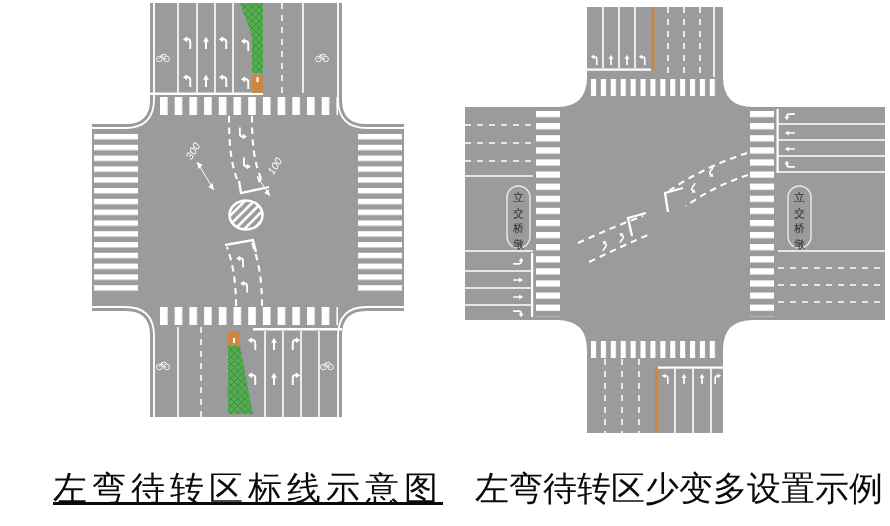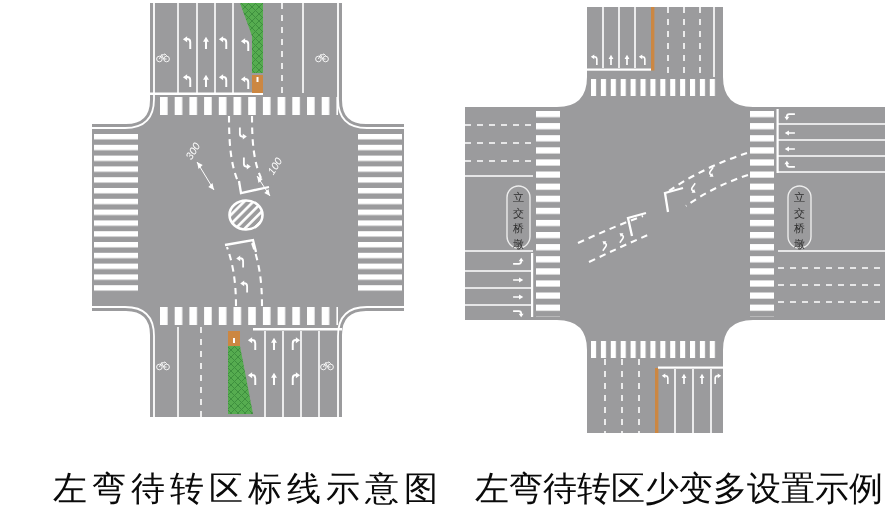--- a/index.html
+++ b/index.html
@@ -18,21 +18,21 @@
   .dimline{stroke:var(--marking,#fff);stroke-width:1;fill:none;}
   .dimtxt{fill:var(--marking,#fff);font-size:10.5px;font-style:italic;}
   .gfill{fill:var(--median_green,#56ac50);}
   .gline{stroke:var(--median_green_dark,#3e8f3e);stroke-width:1;}
   .orange{fill:var(--median_orange,#cc8742);}
   .pier{stroke:#ececec;stroke-width:1.4;fill:none;}
   .piertxt{fill:var(--pier_text,#2b2b2b);font-size:11px;text-anchor:middle;}
   .circ{stroke:var(--marking,#fff);stroke-width:2.6;}
   .caption{position:absolute;top:466px;text-align:center;font-size:34px;
            color:var(--caption,#0a0a0a);white-space:nowrap;}
-  .caption-l{left:40px;width:416px;letter-spacing:5px;}
+  .caption-l{left:40px;width:416px;letter-spacing:5px;text-decoration:underline;}
   .caption-r{left:464px;width:430px;letter-spacing:0px;}
 </style>
 </head>
 <body>
 
 <svg style="left:40px;top:0;" width="416" height="420" viewBox="40 0 416 420">
   <defs>
     <pattern id="zebraV" x="160" y="97" width="14.7" height="18" patternUnits="userSpaceOnUse">
       <rect class="w" width="7.6" height="18"></rect>
     </pattern>

